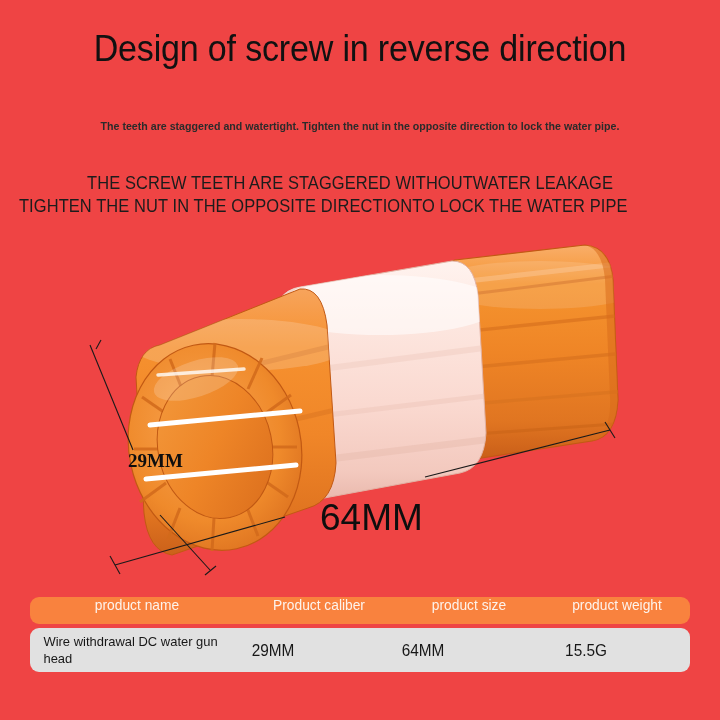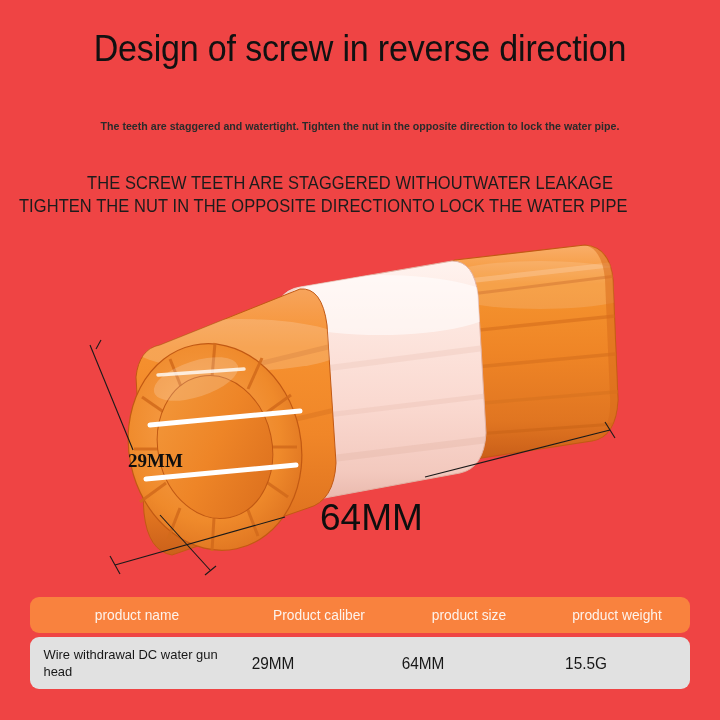--- a/index.html
+++ b/index.html
@@ -85,39 +85,39 @@
 
   
   #spec-table {
     position: absolute;
     left: 30px;
     top: 597px;
     width: 660px;
   }
   .spec-head {
     display: flex;
-    align-items: center;
-    height: 36px;
+    align-items: flex-start;
+    height: 27px;
     background: #F9823E;
     border-radius: 9px;
     color: #ffffff;
   }
   .spec-head .cell {
     font-size: 14.5px;
     font-weight: 400;
     text-align: center;
     color: #fdf3ec;
     transform: scaleX(0.95);
     transform-origin: center center;
     white-space: nowrap;
   }
   .spec-row {
     display: flex;
     align-items: center;
-    height: 52px;
+    height: 44px;
     background: #e1e1e1;
     border-radius: 9px;
     margin-top: 4px;
     color: #171717;
   }
   .spec-row .cell {
     font-size: 13.5px;
     line-height: 17px;
     font-weight: 400;
     text-align: center;

